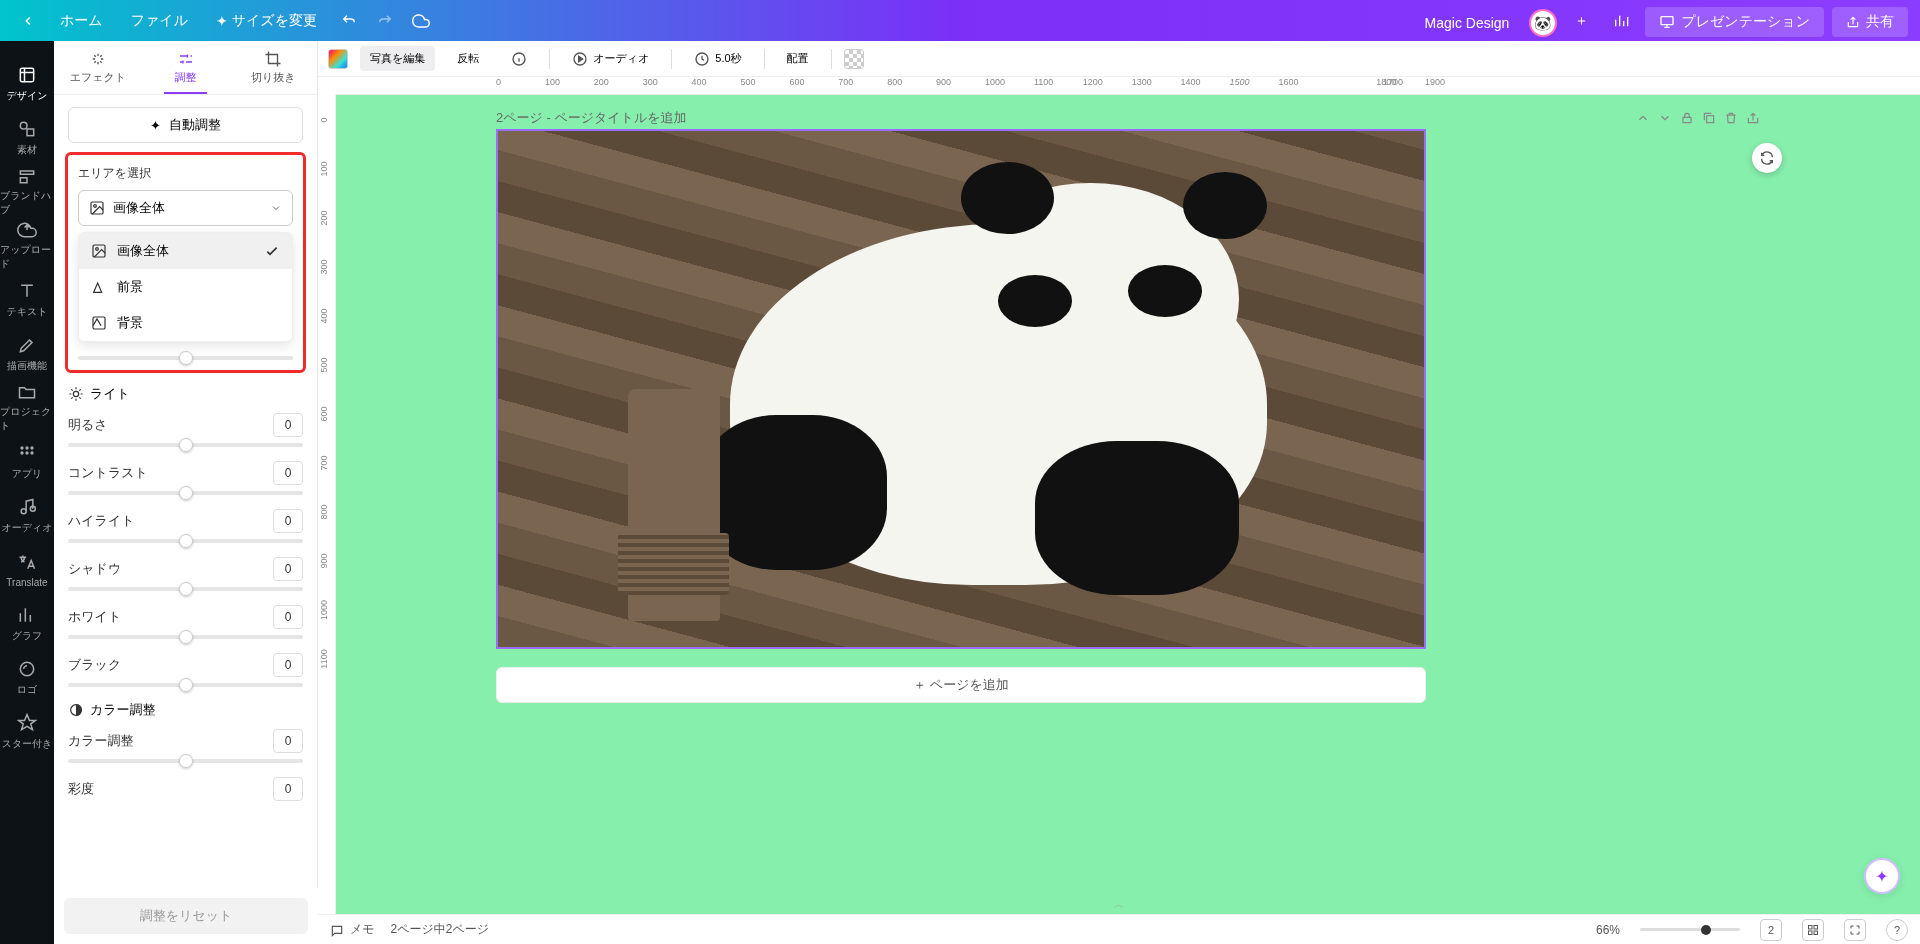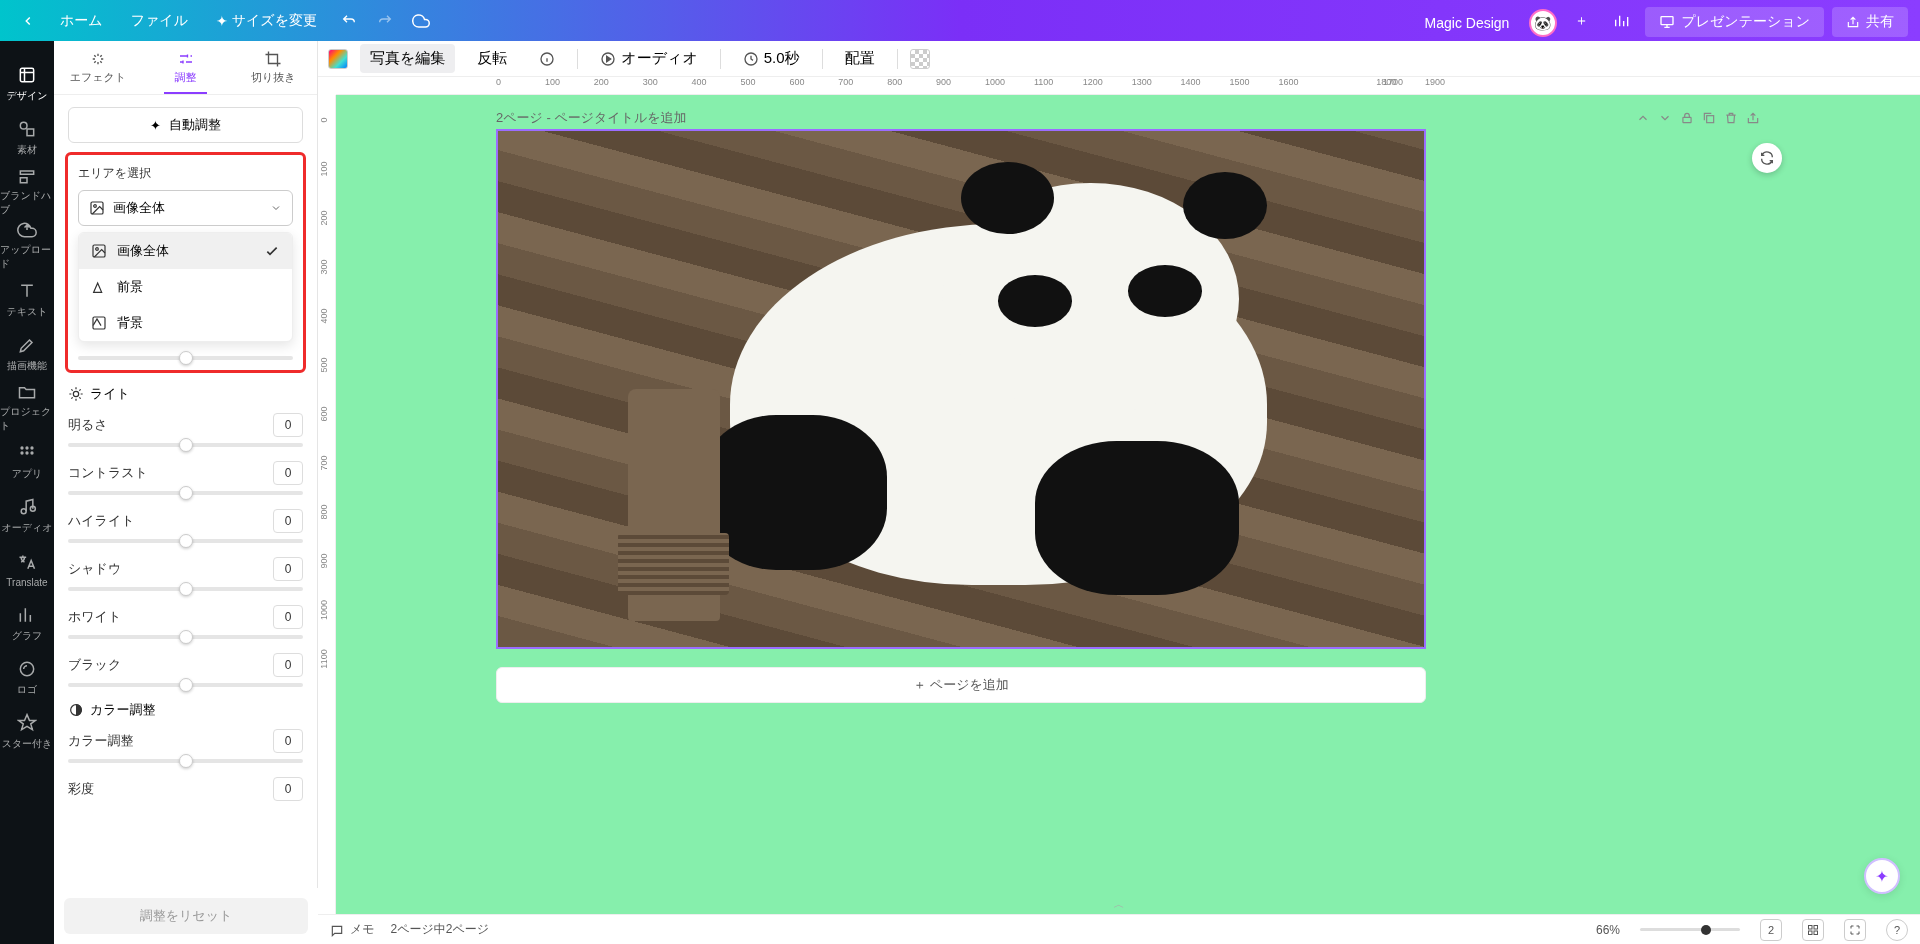--- a/index.html
+++ b/index.html
@@ -32,21 +32,21 @@
 .dd-item .check{margin-left:auto;}
 .slider-row{margin-bottom:14px;}
 .slider-head{display:flex;align-items:center;justify-content:space-between;font-size:13px;color:#333;margin-bottom:4px;}
 .slider-head .val{width:30px;height:24px;border:1px solid #ddd;border-radius:4px;display:flex;align-items:center;justify-content:center;font-size:12px;}
 .slider-track{height:4px;background:#e5e5e5;border-radius:2px;position:relative;margin-top:6px;}
 .slider-thumb{position:absolute;top:50%;left:50%;transform:translate(-50%,-50%);width:14px;height:14px;border-radius:50%;background:#fff;border:1px solid #ccc;box-shadow:0 1px 3px rgba(0,0,0,0.2);}
 .group-head{display:flex;align-items:center;gap:6px;font-size:13px;font-weight:500;margin:10px 0 10px;}
 .reset{position:absolute;bottom:0;left:54px;width:264px;padding:10px;background:#fff;}
 .reset-btn{width:100%;height:36px;border-radius:6px;background:#f2f2f2;color:#999;font-size:13px;display:flex;align-items:center;justify-content:center;cursor:pointer;}
 .canvas-area{position:absolute;left:318px;top:41px;right:0;bottom:30px;background:#fff;}
-.ctx-bar{height:36px;display:flex;align-items:center;padding:0 10px;gap:12px;font-size:15px;border-bottom:1px solid #eee;}
+.ctx-bar{height:36px;display:flex;align-items:center;padding:0 10px;gap:12px;font-size:11px;border-bottom:1px solid #eee;}
 .ctx-bar .cbtn{padding:5px 10px;border-radius:4px;cursor:pointer;display:flex;align-items:center;gap:5px;}
 .ctx-bar .cbtn.primary{background:#eeeef0;}
 .color-box{width:20px;height:20px;border-radius:3px;background:linear-gradient(135deg,#ff0080,#ff8c00,#40e0d0,#0080ff);border:1px solid #ccc;}
 .sep{width:1px;height:20px;background:#ddd;}
 .checker{width:20px;height:20px;border:1px solid #ccc;border-radius:3px;background-image:linear-gradient(45deg,#ccc 25%,transparent 25%),linear-gradient(-45deg,#ccc 25%,transparent 25%),linear-gradient(45deg,transparent 75%,#ccc 75%),linear-gradient(-45deg,transparent 75%,#ccc 75%);background-size:8px 8px;background-position:0 0,0 4px,4px -4px,-4px 0;}
 .ruler-h{position:absolute;top:36px;left:18px;right:0;height:18px;background:#fff;border-bottom:1px solid #eee;}
 .ruler-h .tick{position:absolute;top:0;font-size:9px;color:#888;}
 .ruler-v{position:absolute;top:54px;left:0;width:18px;bottom:0;background:#fff;border-right:1px solid #eee;}
 .ruler-v .tick{position:absolute;left:1px;font-size:9px;color:#888;transform:rotate(-90deg);transform-origin:left top;width:30px;text-align:center;}
 .stage{position:absolute;top:54px;left:18px;right:0;bottom:0;overflow:hidden;background:#86efac;}
@@ -471,21 +471,21 @@
       <div class="tick" style="left: 404.5px;">500</div>
       <div class="tick" style="left: 453.4px;">600</div>
       <div class="tick" style="left: 502.3px;">700</div>
       <div class="tick" style="left: 551.2px;">800</div>
       <div class="tick" style="left: 600.1px;">900</div>
       <div class="tick" style="left: 649px;">1000</div>
       <div class="tick" style="left: 697.9px;">1100</div>
       <div class="tick" style="left: 746.8px;">1200</div>
       <div class="tick" style="left: 795.7px;">1300</div>
       <div class="tick" style="left: 844.6px;">1400</div>
-      <div class="tick" style="left: 893.5px;">1500</div>
+      <div class="tick" style="left: 893.5px; font-style: italic;">1500</div>
       <div class="tick" style="left: 942.4px;">1600</div>
       <div class="tick" style="left: 1047px;">1700</div>
       <div class="tick" style="left: 1040.2px;">1800</div>
       <div class="tick" style="left: 1089.1px;">1900</div>
     </div>
   <div class="ruler-v" id="rulerV">
       <div class="tick" style="top: 40px;">0</div>
       <div class="tick" style="top: 89px;">100</div>
       <div class="tick" style="top: 138px;">200</div>
       <div class="tick" style="top: 187px;">300</div>

